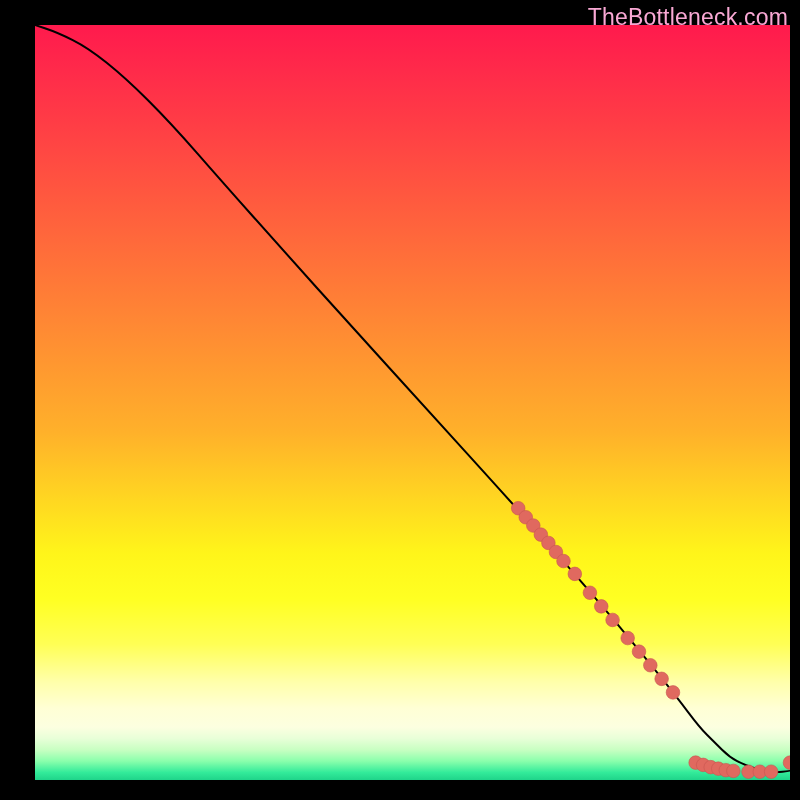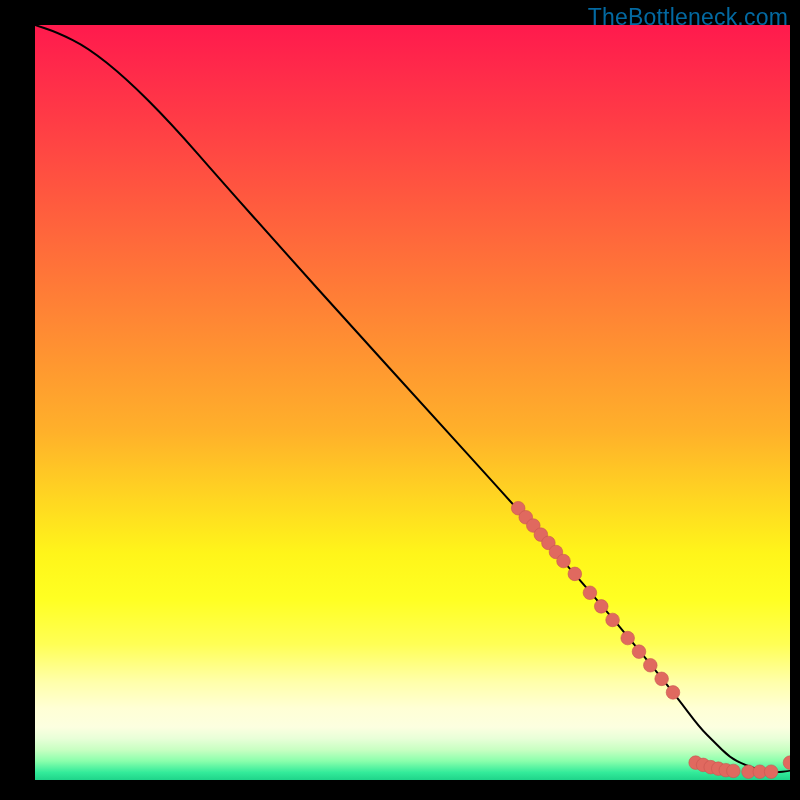--- a/index.html
+++ b/index.html
@@ -48,21 +48,21 @@
       #c8ffc2 96%,
       #8affac 97.5%,
       #33eb9a 99%,
       #1fd48a 100%
     );
   }
   .watermark {
     position: absolute;
     top: 4px;
     right: 12px;
-    color: #0369a1;
+    color: #f9a8d4;
     font-size: 23px;
     letter-spacing: 0.2px;
     font-weight: 400;
     white-space: nowrap;
   }
   svg {
     position: absolute;
     left: 0;
     top: 0;
   }

